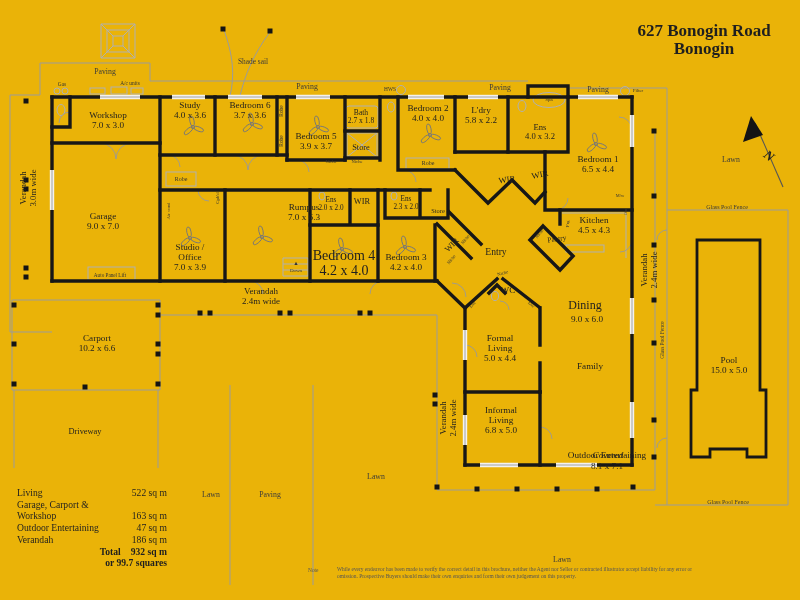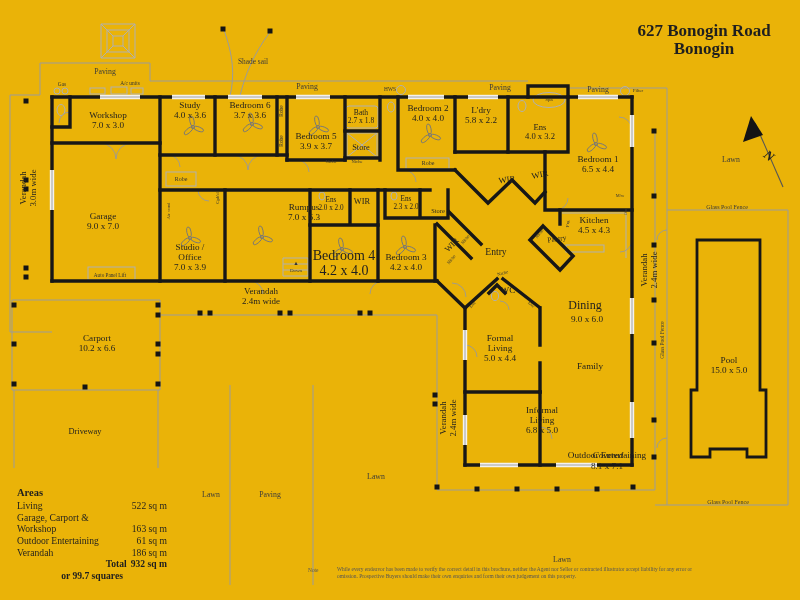--- a/index.html
+++ b/index.html
@@ -7,22 +7,22 @@
           font-family:Liberation Serif, serif;color:#1f1f1f;}
   svg.plan{position:absolute;left:0;top:0;}
   .lbl{position:absolute;transform:translate(-50%,-50%);white-space:pre-line;text-align:center;
        line-height:1.08;color:#1f1f1f;pointer-events:none;}
   .title{position:absolute;left:604px;top:22px;width:200px;text-align:center;
          font-weight:bold;font-size:17px;line-height:1.05;}
   .areas{position:absolute;left:17px;top:487px;width:150px;font-size:9.6px;line-height:1.22;}
   .areas .hd{font-weight:bold;font-size:10.5px;}
   .arow{display:flex;justify-content:space-between;}
   .arow .v{text-align:center;}
-  .trow{display:flex;justify-content:flex-end;font-weight:bold;gap:4px;}
-  .talt{text-align:center;font-weight:bold;}
+  .trow{display:flex;justify-content:flex-end;font-weight:bold;gap:10px;}
+  .talt{text-align:right;font-weight:bold;}
   .noteword{position:absolute;left:308px;top:567px;font-size:5.4px;color:#555;}
   .notetext{position:absolute;left:337px;top:566px;width:366px;font-size:5.4px;line-height:1.3;color:#555;}
   .copy{position:absolute;left:718px;top:552px;width:80px;font-size:7.2px;line-height:1.18;
         text-align:right;color:#2e2e2e;}
 </style>
 </head>
 <body>
 
 <div class="canvas">
 
@@ -268,37 +268,36 @@
         <rect x="267.5" y="28.5" width="5" height="5" fill="#141414"></rect>
       </g>
   </svg>
 
   <div class="title">
     <div>627 Bonogin Road</div>
     <div>Bonogin</div>
   </div>
 
   <div class="areas">
-    <div class="hd">Areas</div>
     <div id="areaRows">
         <div class="arow">
           <span>Living</span>
           <span class="v">522 sq m</span>
         </div>
         <div class="arow">
           <span>Garage, Carport &amp;</span>
           <span class="v"></span>
         </div>
         <div class="arow">
           <span>Workshop</span>
           <span class="v">163 sq m</span>
         </div>
         <div class="arow">
           <span>Outdoor Entertaining</span>
-          <span class="v">61 sq m</span>
+          <span class="v">47 sq m</span>
         </div>
         <div class="arow">
           <span>Verandah</span>
           <span class="v">186 sq m</span>
         </div>
       </div>
     <div class="trow">
       <span>Total</span>
       <span>932 sq m</span>
     </div>
@@ -353,21 +352,21 @@
       <div class="lbl" style="left: 594px; top: 226px; font-size: 9.2px; transform: translate(-50%, -50%);">Kitchen
 4.5 x 4.3</div>
       <div class="lbl" style="left: 557px; top: 240px; font-size: 7.2px; transform: translate(-50%, -50%) rotate(-8deg);">Pantry</div>
       <div class="lbl" style="left: 508px; top: 291px; font-size: 9.2px; transform: translate(-50%, -50%);">WC</div>
       <div class="lbl" style="left: 500px; top: 337px; font-size: 9.2px; transform: translate(-50%, -50%); margin-top: 12px;">Formal
 Living
 5.0 x 4.4</div>
       <div class="lbl" style="left: 585px; top: 305px; font-size: 12px; transform: translate(-50%, -50%);">Dining</div>
       <div class="lbl" style="left: 587px; top: 320px; font-size: 9.2px; transform: translate(-50%, -50%);">9.0 x 6.0</div>
       <div class="lbl" style="left: 590px; top: 367px; font-size: 9.2px; transform: translate(-50%, -50%);">Family</div>
-      <div class="lbl" style="left: 501px; top: 421px; font-size: 9.2px; transform: translate(-50%, -50%); margin-left: 41px;">Informal
+      <div class="lbl" style="left: 501px; top: 421px; font-size: 9.2px; transform: translate(-50%, -50%);">Informal
 Living
 6.8 x 5.0</div>
       <div class="lbl" style="left: 608px; top: 456px; font-size: 9.2px; font-style: italic; transform: translate(-50%, -50%);">Covered</div>
       <div class="lbl" style="left: 607px; top: 456px; font-size: 9.2px; transform: translate(-50%, -50%);">Outdoor Entertaining</div>
       <div class="lbl" style="left: 607px; top: 467px; font-size: 9.2px; transform: translate(-50%, -50%);">8.1 x 7.1</div>
       <div class="lbl" style="left: 729px; top: 366px; font-size: 9.2px; transform: translate(-50%, -50%);">Pool
 15.0 x 5.0</div>
       <div class="lbl" style="left: 97px; top: 344px; font-size: 9.2px; transform: translate(-50%, -50%);">Carport
 10.2 x 6.6</div>
       <div class="lbl" style="left: 85px; top: 432px; font-size: 8.4px; transform: translate(-50%, -50%);">Driveway</div>

